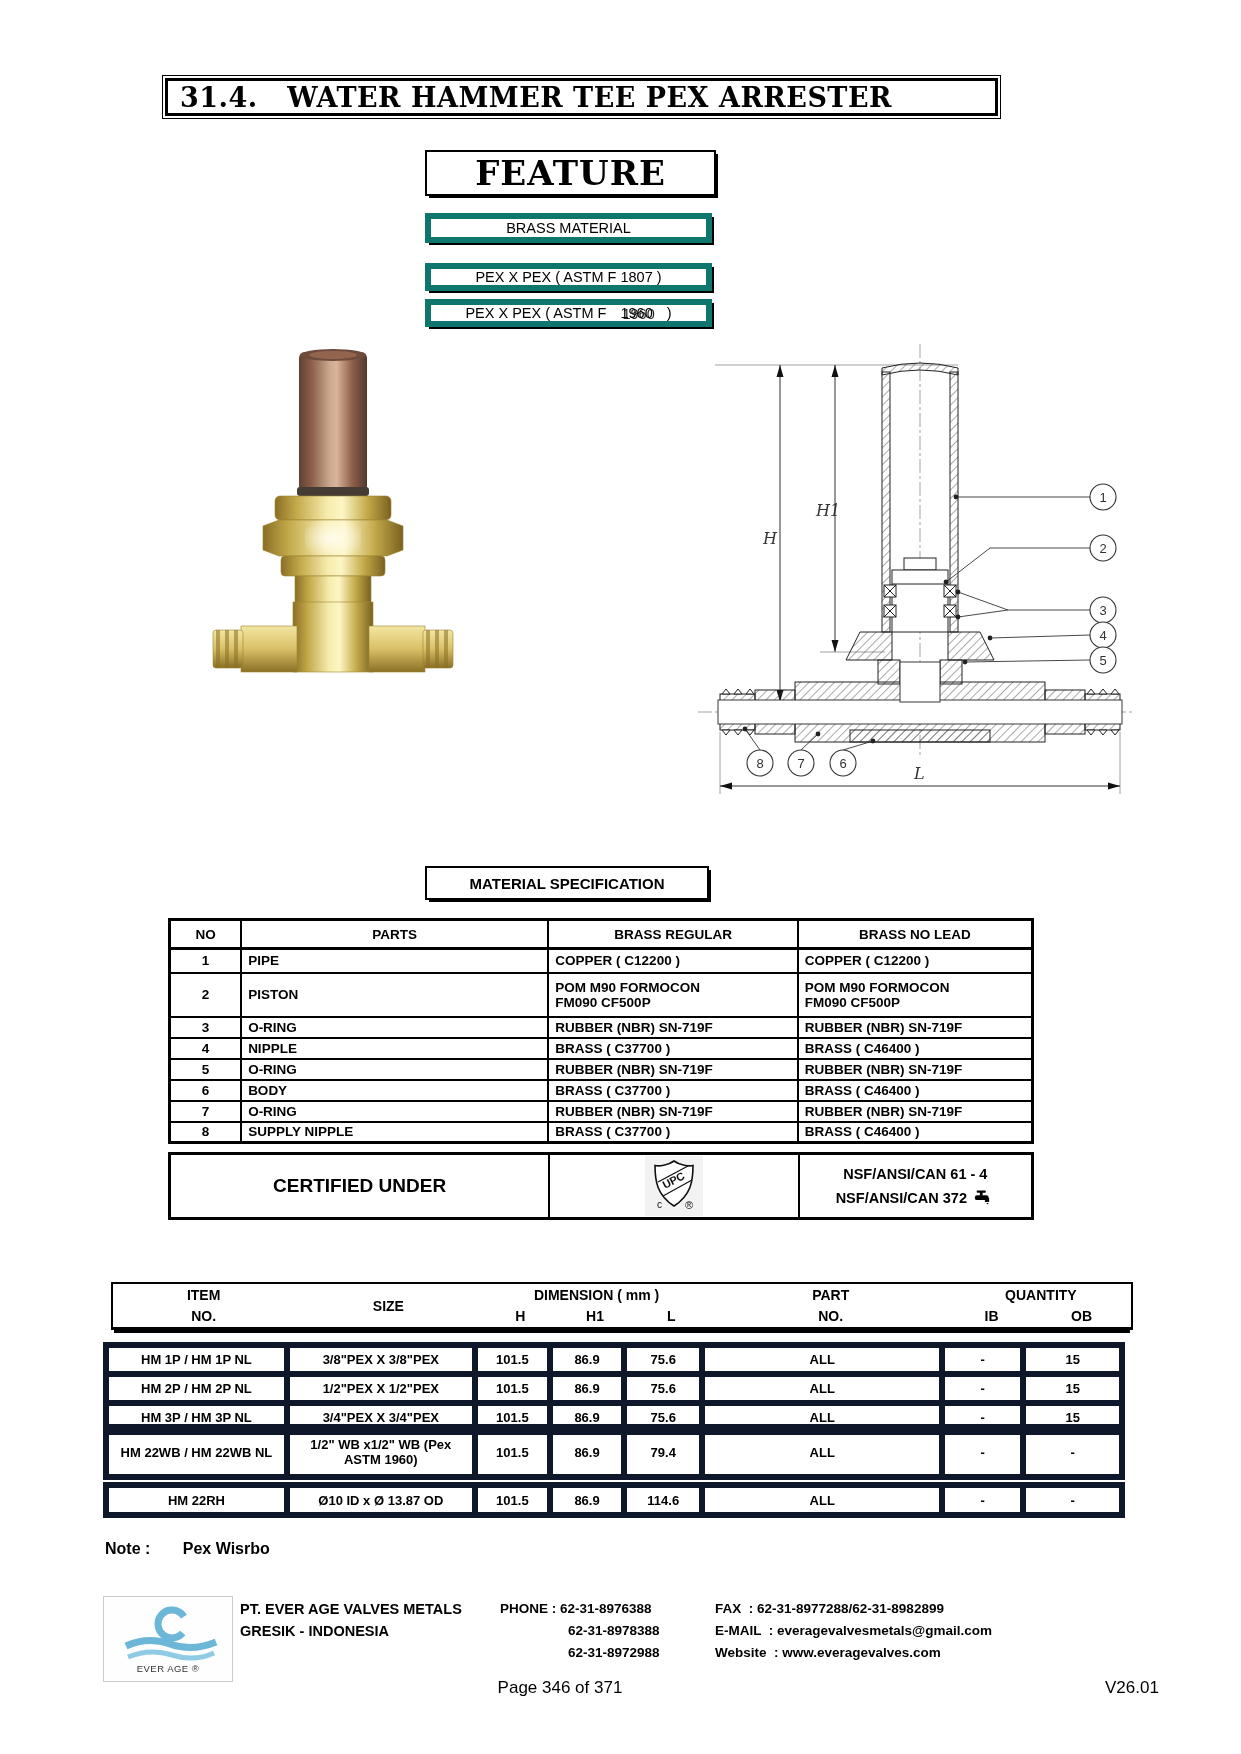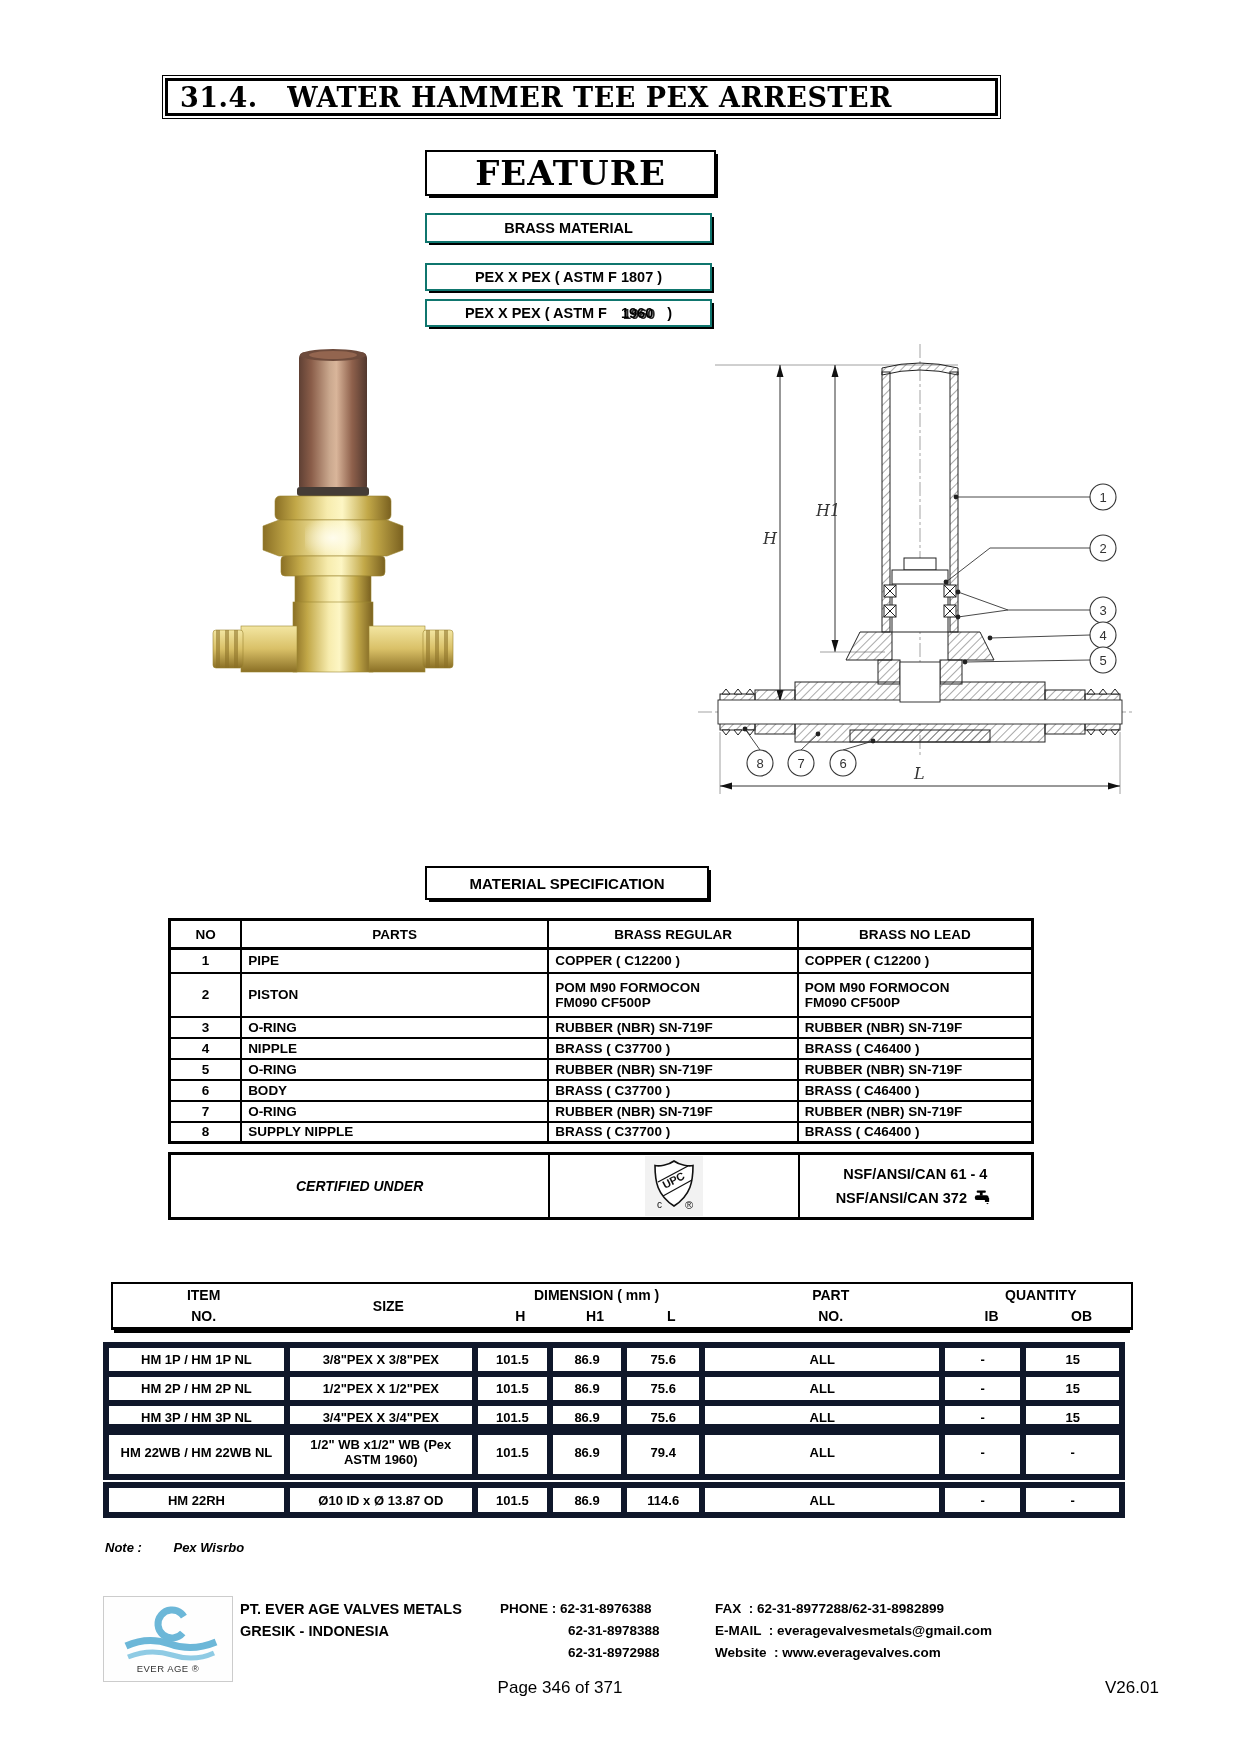--- a/index.html
+++ b/index.html
@@ -7,60 +7,60 @@
         font-family:"Liberation Sans",sans-serif;color:#000;}
   .abs{position:absolute;}
 
   
   .title-box{left:165px;top:78px;width:833px;height:38px;border:3px solid #000;outline:1px solid #000;outline-offset:2px;
              display:flex;align-items:center;padding-left:12px;box-sizing:border-box;}
   .title-text{font-family:"DejaVu Serif",serif;font-weight:700;font-size:27px;letter-spacing:.5px;white-space:pre;}
   .feature-box{left:425px;top:150px;width:287px;height:42px;border:2px solid #000;box-shadow:3px 3px 0 -1px #000;
                display:flex;align-items:center;justify-content:center;}
   .feature-text{font-family:"DejaVu Serif",serif;font-weight:700;font-size:34px;letter-spacing:1px;}
-  .pill{border:2px solid #0f766e;box-shadow:3px 3px 0 -1px #000;display:flex;align-items:center;justify-content:center;
-        font-weight:700;font-size:14.5px;width:287px;left:425px;box-sizing:border-box;}
+  .pill{border:6px solid #0f766e;box-shadow:3px 3px 0 -1px #000;display:flex;align-items:center;justify-content:center;
+        font-weight:400;font-size:14.5px;width:287px;left:425px;box-sizing:border-box;}
   .overlap-wrap{position:relative;display:inline-block;margin:0 14px;}
   .overlap-top{position:absolute;left:2px;top:1px;opacity:.85;}
 
   
   .ms-label{left:425px;top:866px;width:280px;height:30px;border:2px solid #000;box-shadow:3px 3px 0 -1px #000;
             display:flex;align-items:center;justify-content:center;font-weight:700;font-size:15px;}
   table{border-collapse:collapse;table-layout:fixed;}
   .ms-table{left:168px;top:918px;width:866px;}
   .ms-table td,.ms-table th{border:2px solid #000;font-size:13.5px;font-weight:700;padding:1px 6px;vertical-align:middle;}
   .ms-table th{text-align:center;border-bottom:3px solid #000;height:24px;}
   .ms-table{border:3px solid #000;}
   .ms-no{text-align:center;}
   .preline{white-space:pre-line;}
   .r-std{height:21px;} .r-first{height:24px;} .r-tall{height:44px;}
 
   .cert-table{left:168px;top:1152px;width:866px;border:3px solid #000;}
   .cert-table td{border:2.5px solid #000;height:56px;vertical-align:middle;}
-  .cert-label{text-align:center;font-weight:700;font-size:14px;font-style:italic;}
+  .cert-label{text-align:center;font-weight:700;font-size:19px;}
   .cert-logo-cell{text-align:center;}
   .upc-back{display:inline-block;background:#f2f2f2;padding:2px 6px;}
   .cert-list{font-weight:700;font-size:14.5px;text-align:center;line-height:24px;}
   .faucet{vertical-align:-2px;margin-left:6px;}
 
   
   .dim-head{left:103px;top:1282px;width:1022px;height:48px;border:2px solid #000;border-bottom:3px solid #000;
             box-shadow:0 6px 0 -3px #000;box-sizing:border-box;display:grid;
             grid-template-columns:17.8% 18.5% 7.4% 7.3% 7.7% 23.6% 8% auto;
             grid-template-rows:1fr 1fr;font-weight:700;font-size:14px;margin-left:8px;}
   .dim-head div{display:flex;align-items:center;justify-content:center;}
   .span2r{grid-row:1/3;}
   .span3c{grid-column:3/6;}
   .span2c{grid-column:7/9;}
   .dim-block{position:absolute;left:103px;width:1022px;border:2px solid #000;border-bottom:4px solid #000;}
   .dim-block td{border:6px solid #0f172a;font-size:13px;font-weight:700;text-align:center;padding:1px 4px;vertical-align:middle;}
   .g1 td{height:21px;} .g2 td{height:42px;} .g3 td{height:22px;}
 
   
-  .note{top:1540px;font-weight:700;font-size:13px;font-style:italic;}
+  .note{top:1540px;font-weight:700;font-size:16px;}
   .logo-box{left:103px;top:1596px;width:128px;height:84px;border:1px solid #cccccc;background:#fefefe;
             display:flex;flex-direction:column;align-items:center;justify-content:center;}
   .logo-caption{font-size:9.5px;letter-spacing:.5px;color:#333;margin-top:1px;}
   .f-line{font-weight:700;font-size:13.5px;line-height:22px;white-space:pre;}
   .page-line{left:0;top:1678px;width:1120px;text-align:center;font-size:17px;}
   .version{left:1088px;top:1678px;font-size:17px;margin-left:17px;}
 </style>
 </head>
 <body>
 

